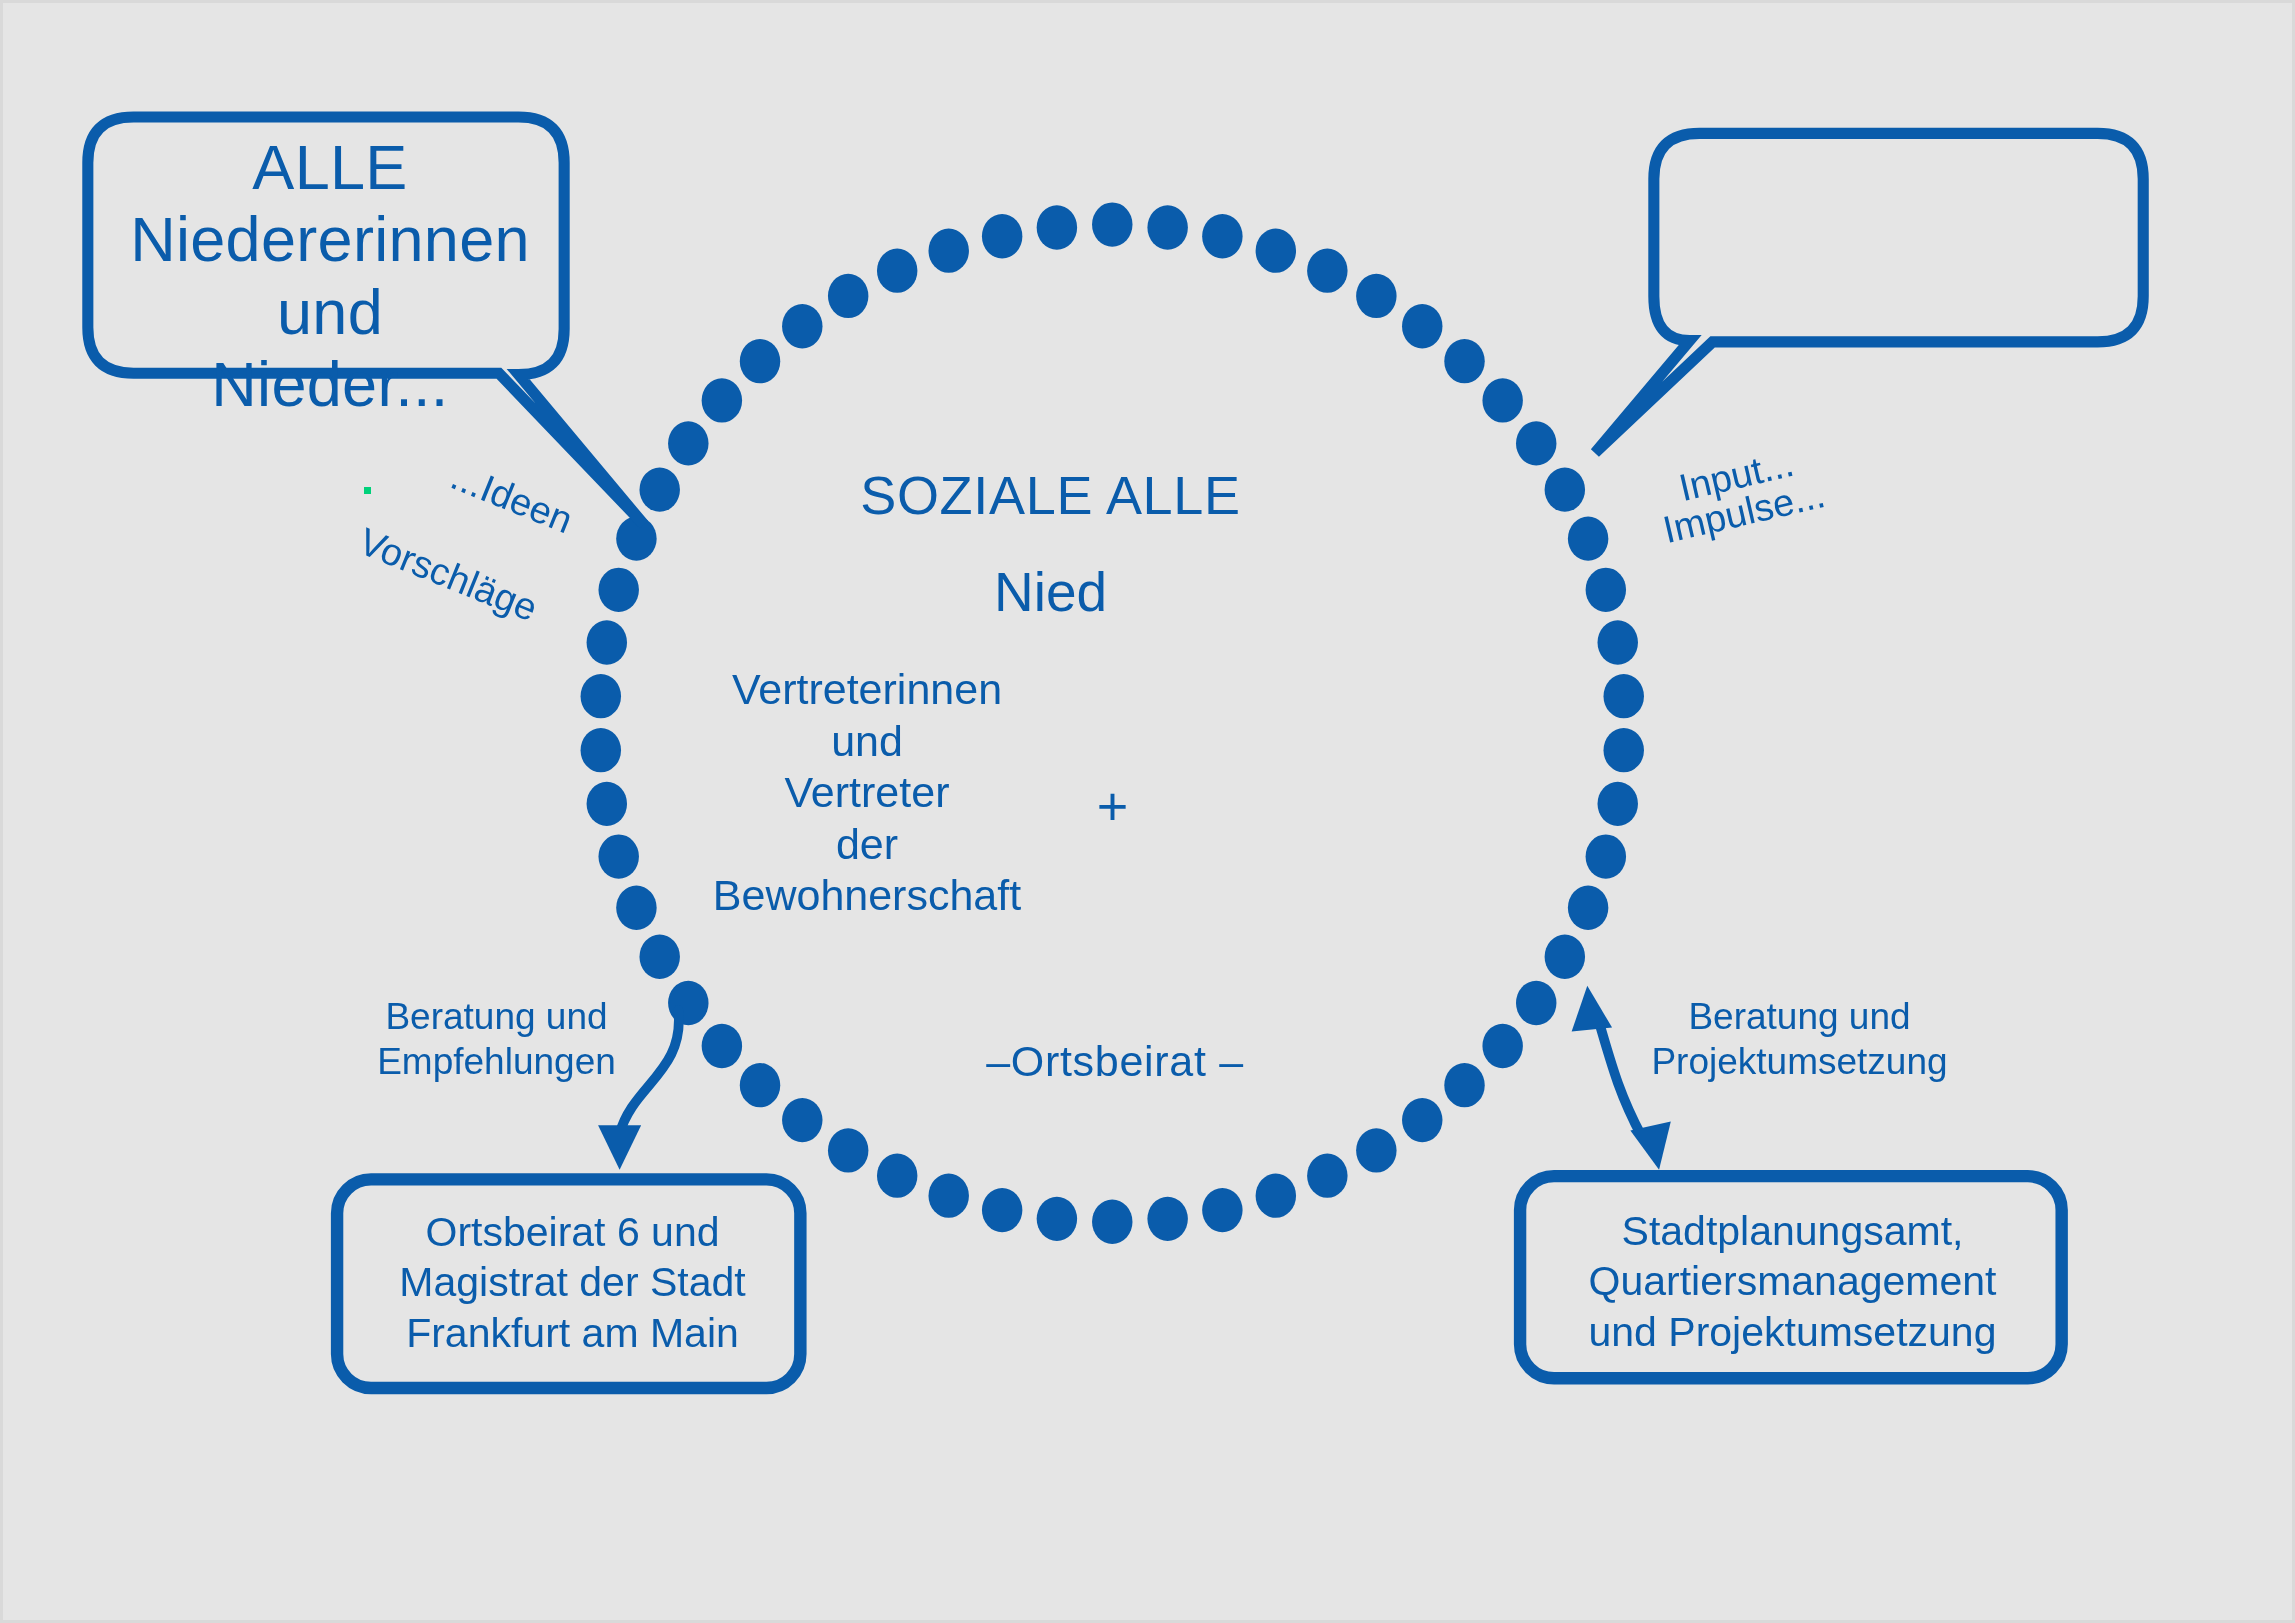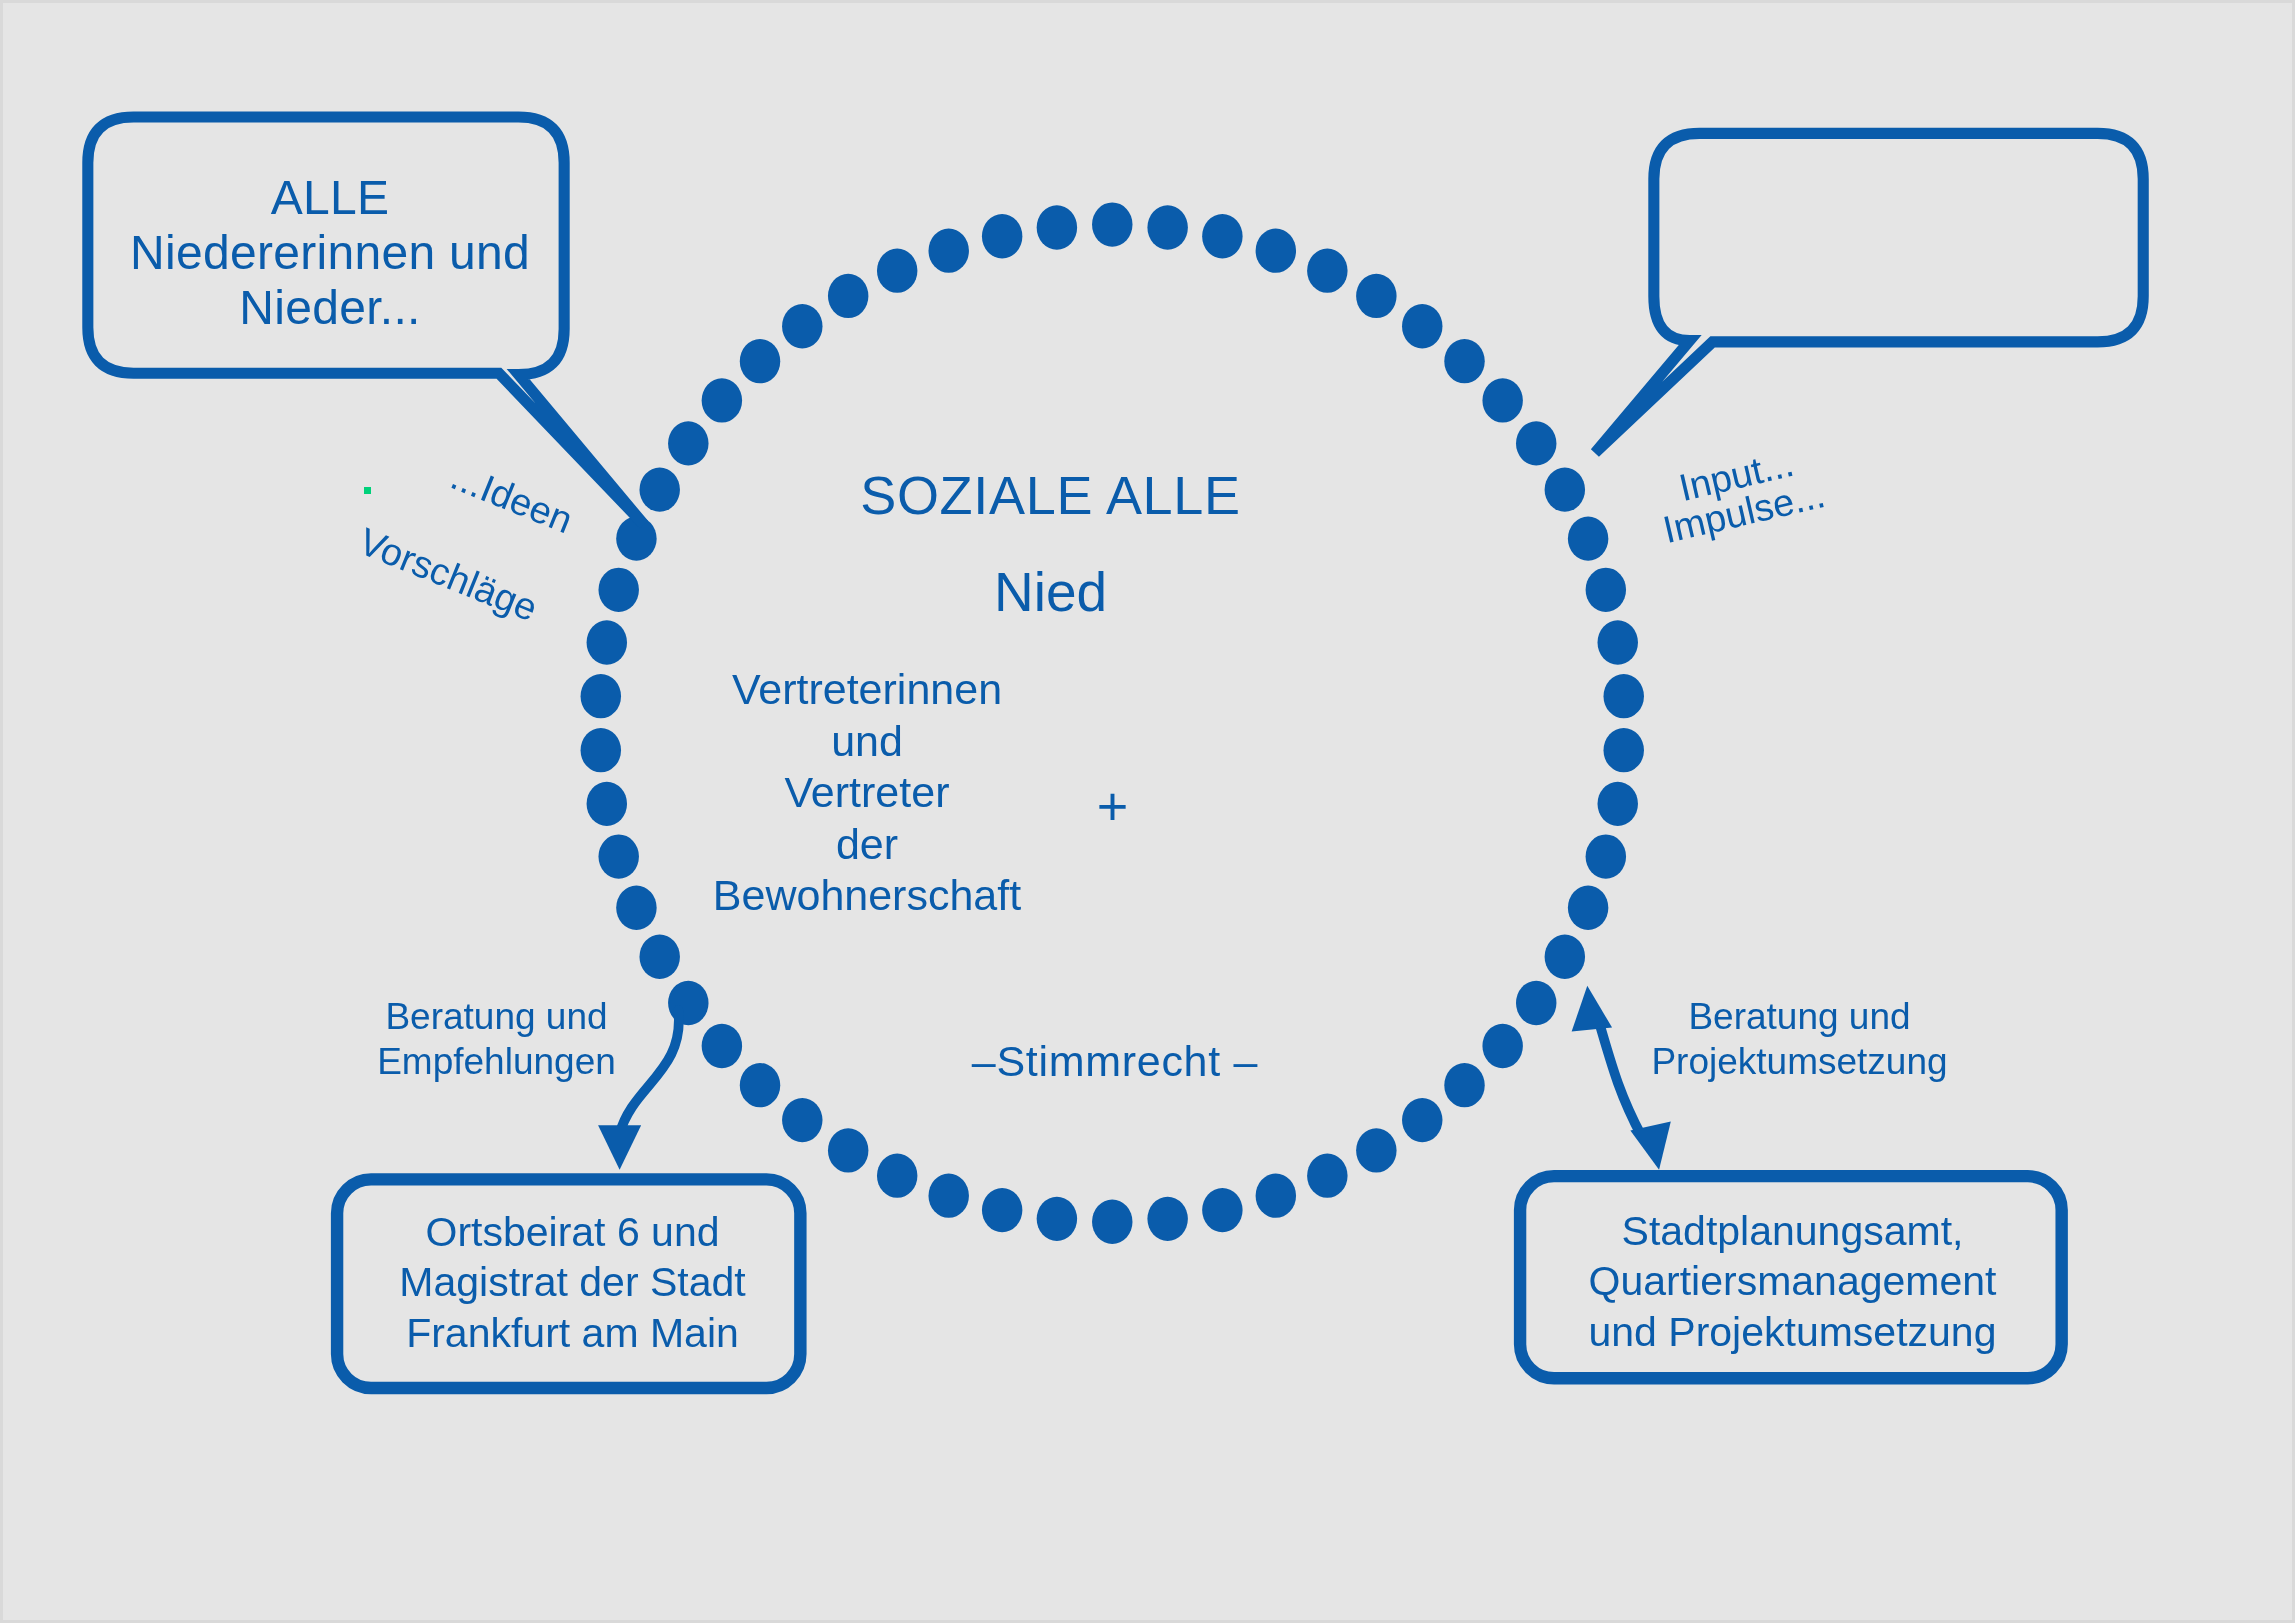--- a/index.html
+++ b/index.html
@@ -27,23 +27,22 @@
   .txt {
     position: absolute;
     color: #0a5cab;
     line-height: 1.15;
     white-space: pre-line;
     text-align: center;
   }
 
   
   .bubble-text {
-    font-size: 48px;
+    font-size: 63px;
     letter-spacing: 0.3px;
-    margin-top: 39px;
   }
   #bubble-left-text  { left: 98px;  top: 128px;  width: 458px; }
   #bubble-right-text { left: 1675px; top: 154px;  width: 445px; }
 
   
   #beirat-title {
     left: 753px; top: 357px; width: 589px;
     font-size: 77px;
     font-weight: bold;
     letter-spacing: -0.7px;
@@ -223,21 +222,21 @@
 
   <div class="txt col-text" id="col-left">Vertreterinnen
 und
 Vertreter
 der
 Bewohnerschaft</div>
 
   <div class="txt" id="plus-sign">+</div>
 
 
-  <div class="txt" id="stimmrecht">–Stimmrecht  –</div>
+  <div class="txt" id="stimmrecht">–Ortsbeirat  –</div>
 
   <div class="diag" id="ann-ideen">...Ideen</div>
 
   <div class="diag" id="ann-vorschlaege">Vorschläge</div>
 
   <div class="diag" id="ann-input">Input...</div>
 
   <div class="diag" id="ann-impulse">Impulse...</div>
 
   <div class="txt sub-ann" id="ann-beratung-left">Beratung und

